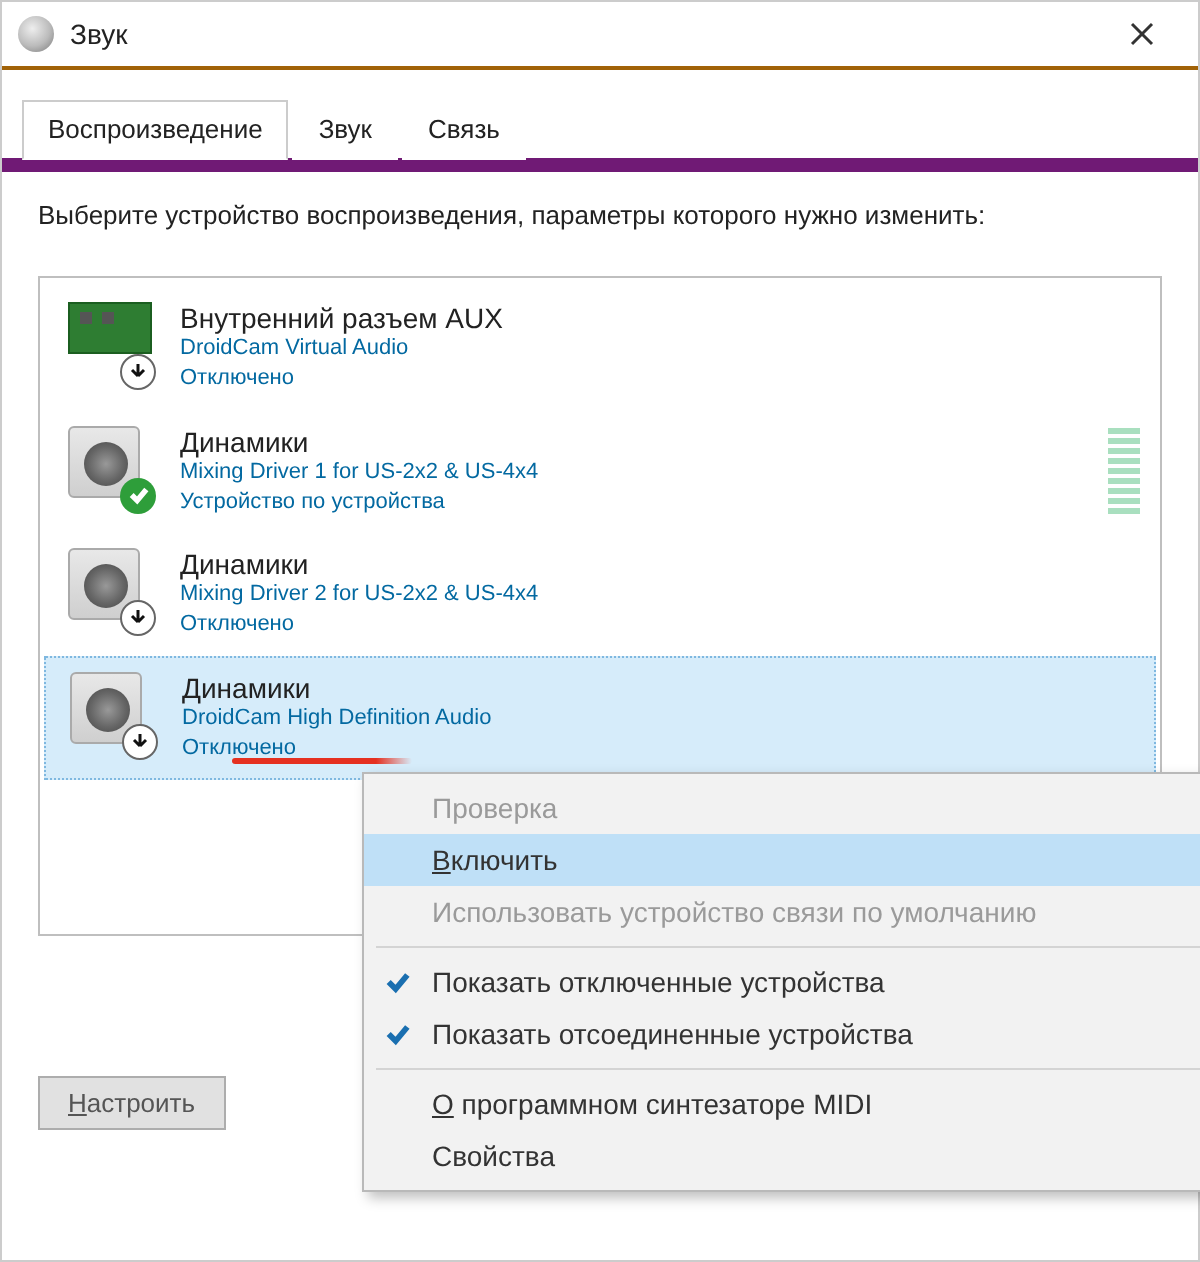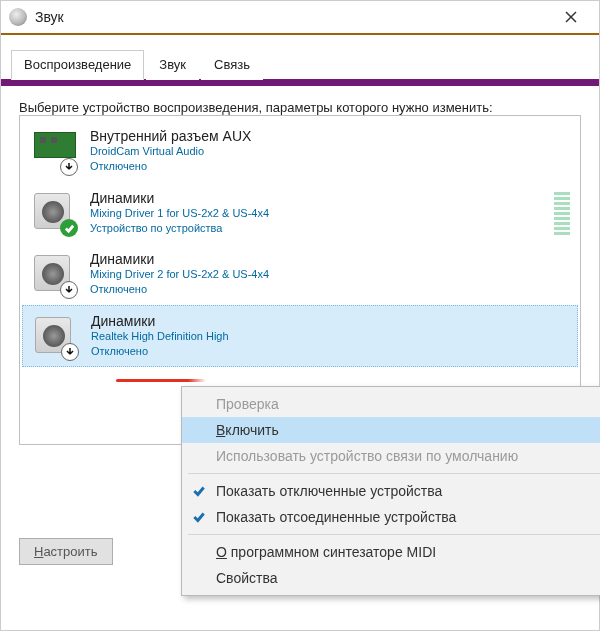--- a/index.html
+++ b/index.html
@@ -7,23 +7,23 @@
   .window { width:600px; height:631px; border:1px solid #ccc; position:relative; background:#fff; }
   .titlebar { height:34px; display:flex; align-items:center; padding:0 8px; border-bottom:2px solid #a16207; }
   .title-icon { width:18px; height:18px; border-radius:50%; background:radial-gradient(circle at 40% 35%, #eee 0%, #bbb 55%, #777 100%); margin-right:8px; }
   .title-text { flex:1; font-size:14px; }
   .close-btn { width:40px; height:28px; display:flex; align-items:center; justify-content:center; cursor:pointer; }
   .close-btn svg { width:12px; height:12px; stroke:#333; stroke-width:1.5; }
   .tabstrip { display:flex; padding:14px 10px 0 10px; border-bottom:7px solid #701a75; position:relative; }
   .tab { padding:6px 12px 7px 12px; font-size:13px; border:1px solid transparent; border-bottom:none; margin-right:2px; position:relative; top:1px; background:#fff; cursor:pointer; }
   .tab.active { border-color:#ccc; border-bottom:1px solid #fff; }
   .body { padding:14px 18px 10px 18px; }
-  .instruction { margin-bottom:0; font-size:13px; }
+  .instruction { margin-bottom:23px; font-size:13px; }
   .device-list { border:1px solid #bfbfbf; min-height:330px; padding:4px 0; }
-  .device { display:flex; padding:8px 10px 8px 14px; position:relative;align-items:flex-end; }
+  .device { display:flex; padding:8px 10px 8px 14px; position:relative; }
   .device.sel { background:#d6ecfa; border:1px dotted #7fb8e0; margin:0 2px; padding:7px 8px 7px 12px; }
   .dev-icon { width:42px; height:42px; margin-right:14px; position:relative; flex-shrink:0; }
   .speaker-box { width:36px; height:36px; background:linear-gradient(#e8e8e8,#cfcfcf); border:1px solid #aaa; border-radius:3px; position:relative; }
   .speaker-cone { position:absolute; width:22px; height:22px; background:radial-gradient(circle,#999 0%,#666 55%,#444 100%); border-radius:50%; left:7px; top:7px; }
   .pcb { width:42px; height:26px; background:#2e7d32; border:1px solid #1b5e20; position:relative; }
   .pcb::before,.pcb::after { content:""; position:absolute; width:6px; height:6px; background:#555; top:4px; }
   .pcb::before { left:5px; } .pcb::after { left:16px; }
   .overlay { position:absolute; width:18px; height:18px; border-radius:50%; background:#fff; border:1px solid #666; bottom:-2px; right:-2px; display:flex; align-items:center; justify-content:center; }
   .overlay.arrow svg { width:10px; height:10px; fill:#111; }
   .overlay.check { background:#2e9e3a; border:none; }
@@ -138,21 +138,21 @@
               <div class="speaker-cone"></div>
             </div>
             <div class="overlay arrow">
               <svg viewBox="0 0 10 10">
                 <path d="M5 1 L5 7 M5 7 L2 4 M5 7 L8 4" stroke="#111" stroke-width="1.5" fill="none"></path>
               </svg>
             </div>
           </div>
           <div class="dev-text">
             <div class="dev-name">Динамики</div>
-            <div class="dev-sub">Realtek High Definition High</div>
+            <div class="dev-sub">DroidCam High Definition Audio</div>
             <div class="dev-sub">Отключено</div>
           </div>
         </div>
       </div>
   </div>
 
   <div class="footer">
     <button class="btn" id="btn-configure"><span class="ul">Н</span>астроить</button>
   </div>
 

